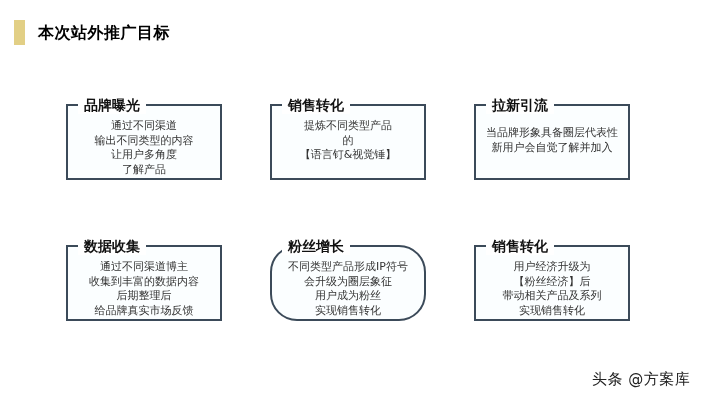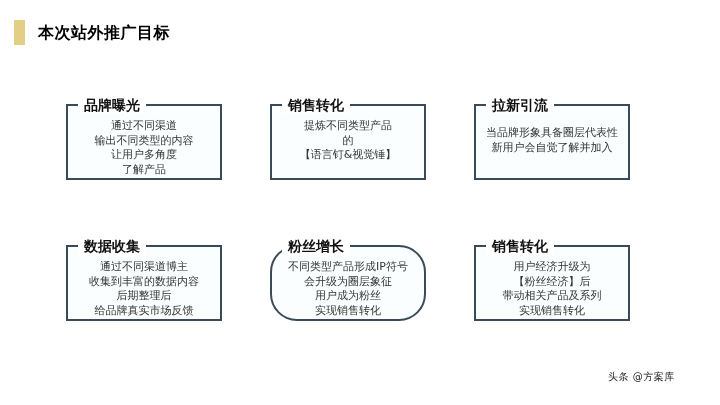--- a/index.html
+++ b/index.html
@@ -4,21 +4,21 @@
 <style>
   html, body { margin:0; padding:0; }
   body { width:720px; height:405px; background:#ffffff; position:relative; overflow:hidden;
          font-family:"DejaVu Sans", "Liberation Sans", sans-serif; }
   .accent-bar { position:absolute; left:14px; top:20px; width:11px; height:25px; background:#e2cf85; }
   .page-title { position:absolute; left:38px; top:21px; font-size:16px; font-weight:bold; color:#000000; letter-spacing:0.5px; line-height:24px; }
   .card { position:absolute; width:156px; height:76px; border:2px solid #3b4a59; box-sizing:border-box; background:#fbfeff; }
   .card-title { position:absolute; top:-10px; left:10px; background:#ffffff; padding:0 6px; font-size:14px; font-weight:bold; color:#111; line-height:18px; white-space:nowrap; }
   .card-body { position:absolute; left:0; right:0; top:14px; text-align:center; font-size:11px; color:#333; line-height:14.5px; }
   .card-body div { white-space:nowrap; }
-  .watermark { position:absolute; left:608px; top:370px; font-size:10px; color:#222; letter-spacing:0.5px;text-align:right; }
+  .watermark { position:absolute; left:592px; top:370px; font-size:15px; color:#222; letter-spacing:0.5px;text-align:right; }
 </style>
 </head>
 <body>
 
 <div class="accent-bar"></div>
 <div class="page-title">本次站外推广目标</div>
 
 <div class="card" style="left:66px; top:104px;">
   <div class="card-title">品牌曝光</div>
   <div class="card-body" style="top:13px;">

